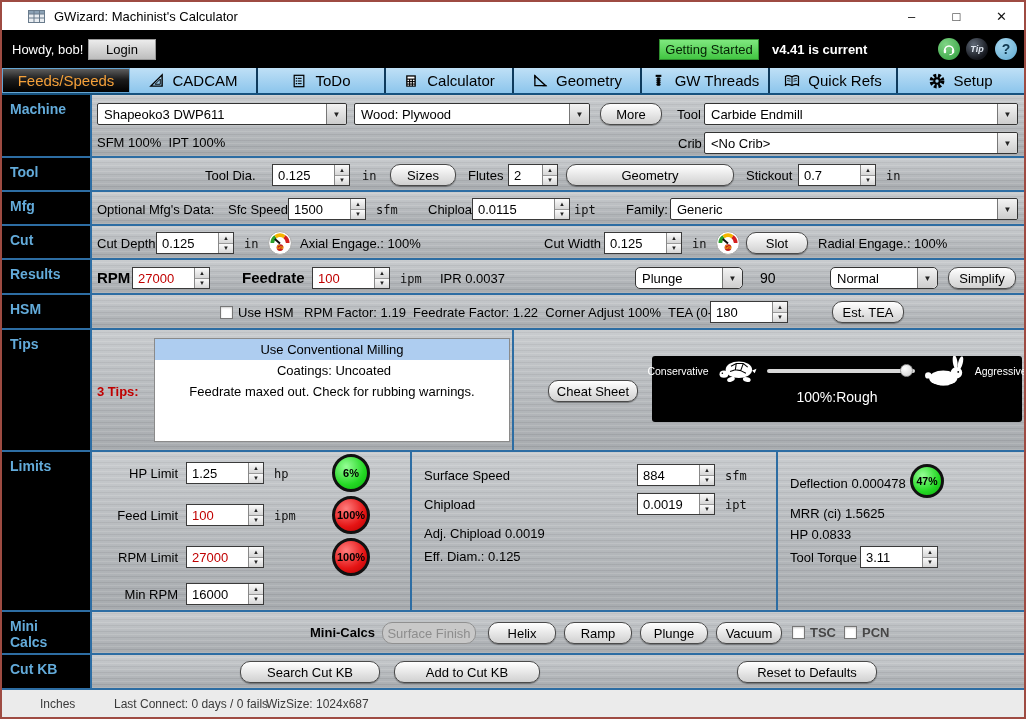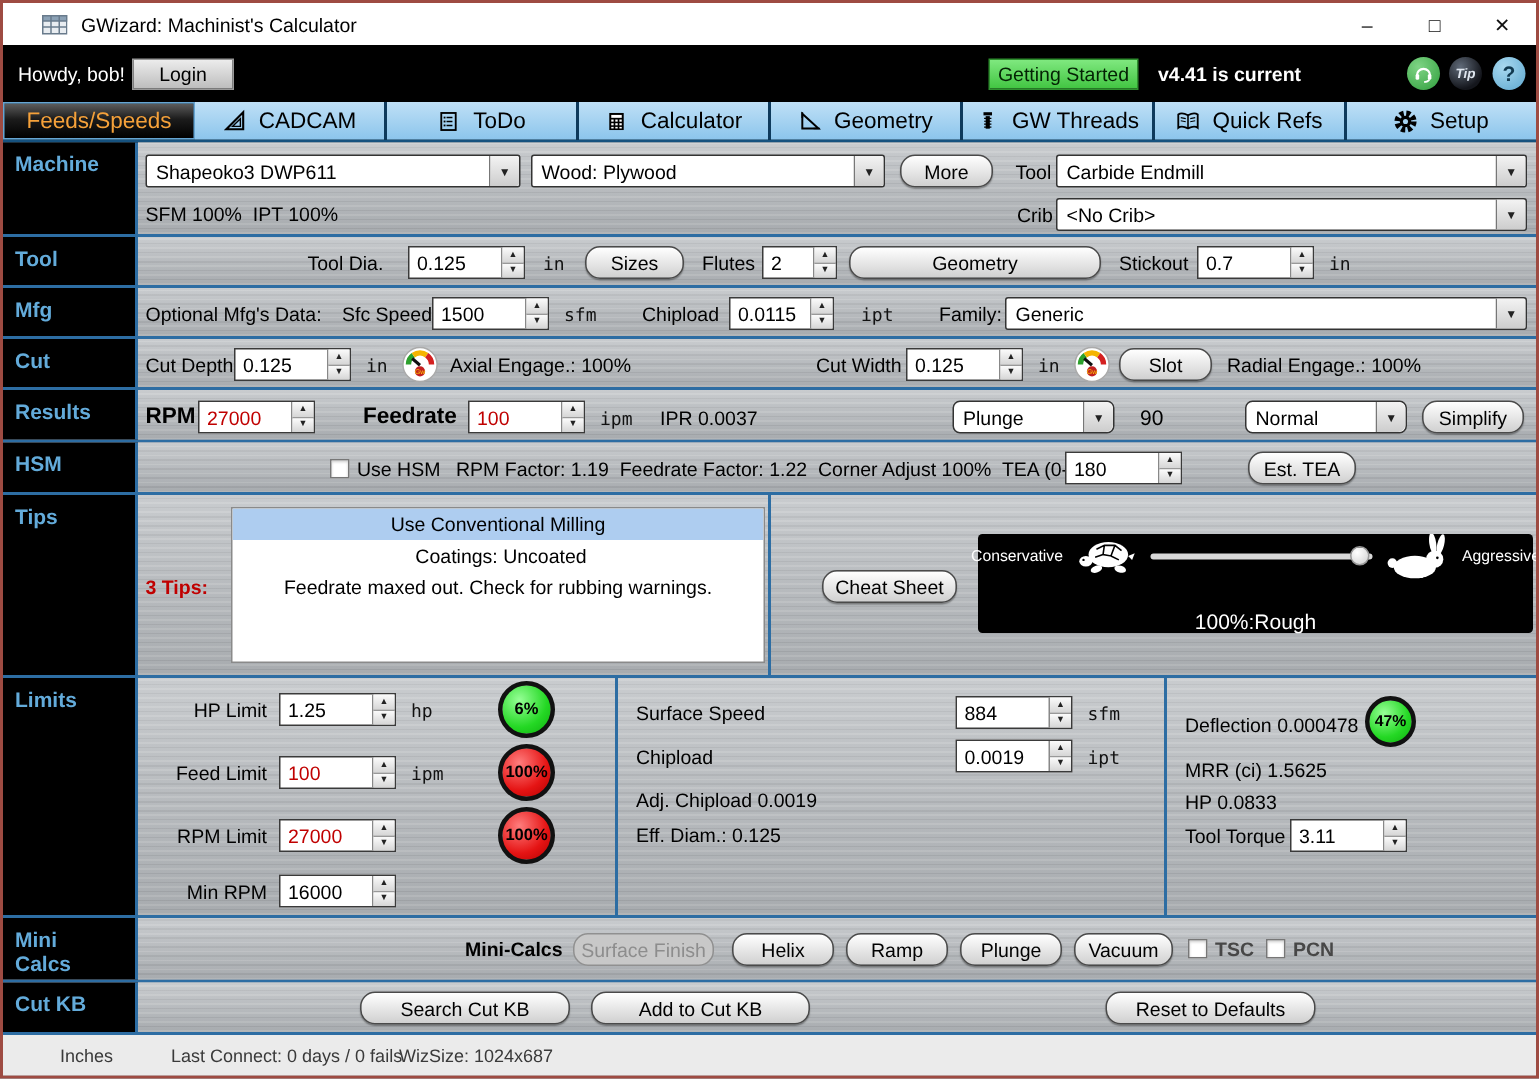--- a/index.html
+++ b/index.html
@@ -57,21 +57,21 @@
   .cb{position:absolute;width:13px;height:13px;background:#fff;border:1px solid #777;box-shadow:inset 0 1px 2px rgba(0,0,0,.2);}
   .ind{position:absolute;border-radius:50%;border:3px solid #111;display:flex;align-items:center;justify-content:center;font-weight:bold;color:#000;}
   .ind.big{width:38px;height:38px;font-size:11px;}
   .ind.small{width:34px;height:34px;font-size:10.5px;}
   .ind.green{background:radial-gradient(circle at 35% 30%,#96ff96,#24d824 60%,#0fae0f);}
   .ind.red{background:radial-gradient(circle at 35% 30%,#ff7d7d,#e51414 60%,#b30000);}
   .listbox{position:absolute;background:#fff;border:1px solid #8a8a8a;overflow:hidden;text-align:center;}
   .listitem{font-size:13px;padding:3px 5px;color:#000;white-space:nowrap;}
   .listitem.selected{background:#aecdf0;}
   .vdivider{position:absolute;top:0;bottom:0;width:2px;background:#2d6da3;}
-  .sliderpanel{position:absolute;background:#000;border-radius:3px;color:#fff;display:flex;flex-direction:column;align-items:center;justify-content:space-between;}
+  .sliderpanel{position:absolute;background:#000;border-radius:3px;color:#fff;display:flex;flex-direction:column;align-items:center;justify-content:flex-start;}
   .sliderrow{display:flex;align-items:center;gap:7px;}
   .slbl{font-size:10.5px;color:#fff;white-space:nowrap;}
   .track{width:148px;height:4px;background:#d8d8d8;border-radius:2px;position:relative;}
   .knob{position:absolute;right:2px;top:-5px;width:13px;height:13px;border-radius:50%;background:radial-gradient(circle at 35% 30%,#fff,#cfcfcf);border:1px solid #999;}
   .slval{font-size:14px;color:#fff;margin-top:3px;}
   .limcols{position:absolute;inset:0;display:flex;}
   .limcol{position:relative;height:100%;}
   .limcol.c1{width:320px;border-right:2px solid #2d6da3;}
   .limcol.c2{width:366px;border-right:2px solid #2d6da3;}
   .limcol.c3{flex:1;}
@@ -286,21 +286,21 @@
       <span class="lbl" style="left:136px;top:10px">Sfc Speed</span>
       <div class="field" style="left:196px;top:6px;width:78px">
           <span class="val">1500</span>
           <span class="spin">
             <span>▲</span>
             <span>▼</span>
           </span>
         </div>
       <span class="unit" style="left:284px;top:11px">sfm</span>
       <span class="lbl" style="left:336px;top:10px">Chipload</span>
-      <div class="field" style="left:394px;top:6px;width:70px">
+      <div class="field" style="left:380px;top:6px;width:98px">
           <span class="val">0.0115</span>
           <span class="spin">
             <span>▲</span>
             <span>▼</span>
           </span>
         </div>
       <span class="unit" style="left:482px;top:11px">ipt</span>
       <span class="lbl" style="left:534px;top:10px">Family:</span>
       <div class="combo" style="left:578px;top:6px;width:348px">
           <span class="val">Generic</span>

